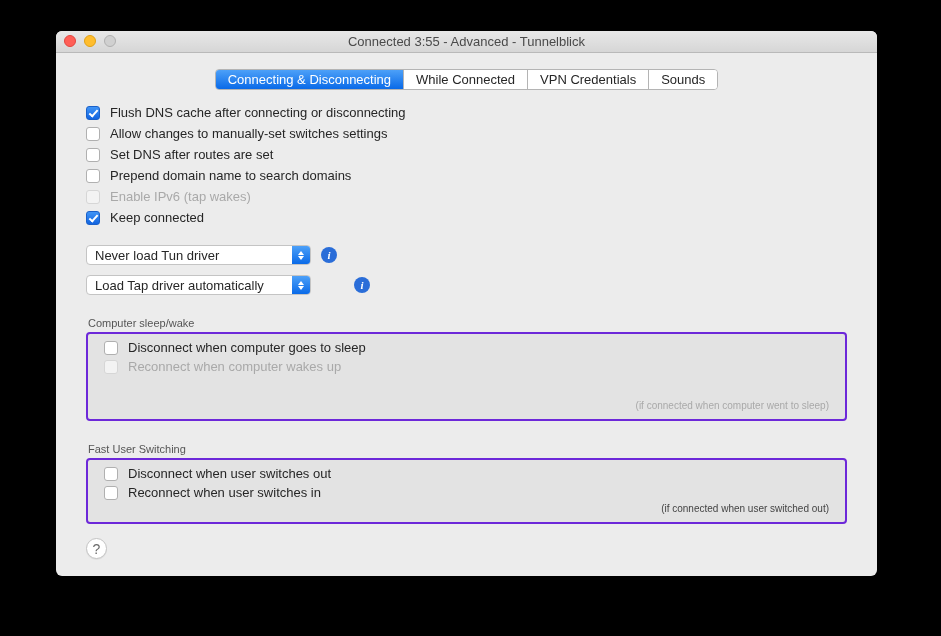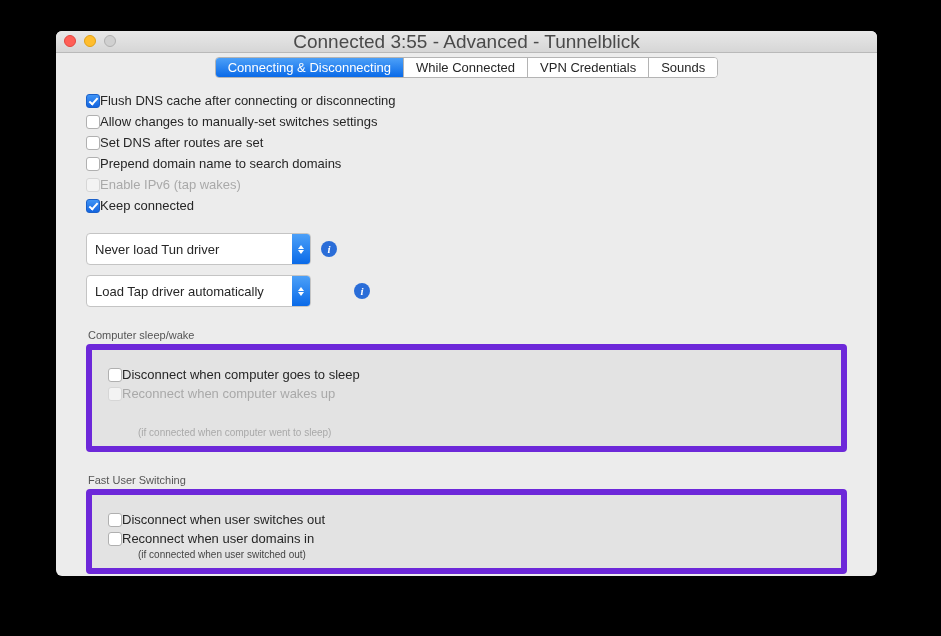--- a/index.html
+++ b/index.html
@@ -41,27 +41,28 @@
     }
     .traffic-light {
       width: 12px;
       height: 12px;
       border-radius: 50%;
     }
     .tl-close { background: #ff5f57; border: 0.5px solid #e2463f; }
     .tl-min { background: #ffbd2e; border: 0.5px solid #e1a116; }
     .tl-max { background: #d0d0d0; border: 0.5px solid #b0b0b0; }
     .title {
-      font-size: 19px;
+      font-size: 13px;
       color: #4a4a4a;
     }
     .tabbar {
       display: flex;
       justify-content: center;
       padding: 4px 0 14px 0;
+      margin-top: 12px;
     }
     .segmented {
       display: flex;
       border: 1px solid #b4b4b4;
       border-radius: 4px;
       overflow: hidden;
       height: 21px;
       background: #fff;
     }
     .segmented .tab {
@@ -77,21 +78,21 @@
     .segmented .tab.selected {
       background: linear-gradient(#4ca0f8, #0a6ae8);
       color: #fff;
     }
     .content {
       padding: 0 30px;
     }
     .opt-row {
       display: flex;
       align-items: center;
-      gap: 0;
+      gap: 10px;
       margin-bottom: 3px;
       line-height: 18px;
     }
     .checkbox {
       width: 14px;
       height: 14px;
       border-radius: 3px;
       border: 1px solid #b0b0b0;
       background: #fff;
       position: relative;
@@ -120,21 +121,21 @@
     .opt-label.disabled { color: #a9a9a9; }
     .dropdown-row {
       display: flex;
       align-items: center;
       gap: 10px;
       margin-top: 18px;
     }
     .dropdown-row + .dropdown-row { margin-top: 10px; gap: 43px; }
     .popup {
       width: 225px;
-      height: 32px;
+      height: 20px;
       background: #fff;
       border: 1px solid #c4c4c4;
       border-radius: 4px;
       display: flex;
       align-items: center;
       padding-left: 8px;
       position: relative;
       font-size: 13px;
     }
     .popup-arrows {
@@ -182,23 +183,24 @@
       margin-top: 22px;
     }
     .group-label {
       font-size: 11px;
       color: #555;
       margin-bottom: 3px;
       margin-left: 2px;
     }
     .group-box {
       background: #e3e3e3;
-      border: 6px solid #6d28d9;
+      border: 2px solid #6d28d9;
       border-radius: 4px;
-      padding: 16px 16px 8px 16px;
+      padding: 5px 16px 8px 16px;
+      text-align: right;
     }
     .group-box .opt-row { margin-bottom: 1px; }
     .sub-note {
       font-size: 10px;
       color: #444;
       margin-left: 30px;
     }
     .sub-note.disabled { color: #a9a9a9; margin-top: 24px; }
     .help-row {
       margin-top: 14px;
@@ -304,21 +306,21 @@
 
     <div class="group">
       <div class="group-label">Fast User Switching</div>
       <div class="group-box">
         <div class="opt-row">
           <div class="checkbox"></div>
           <span class="opt-label">Disconnect when user switches out</span>
         </div>
         <div class="opt-row">
           <div class="checkbox"></div>
-          <span class="opt-label">Reconnect when user domains in</span>
+          <span class="opt-label">Reconnect when user switches in</span>
         </div>
         <div class="sub-note">(if connected when user switched out)</div>
       </div>
     </div>
 
     <div class="help-row">
       <div class="help-btn">
         <span>?</span>
       </div>
     </div>

